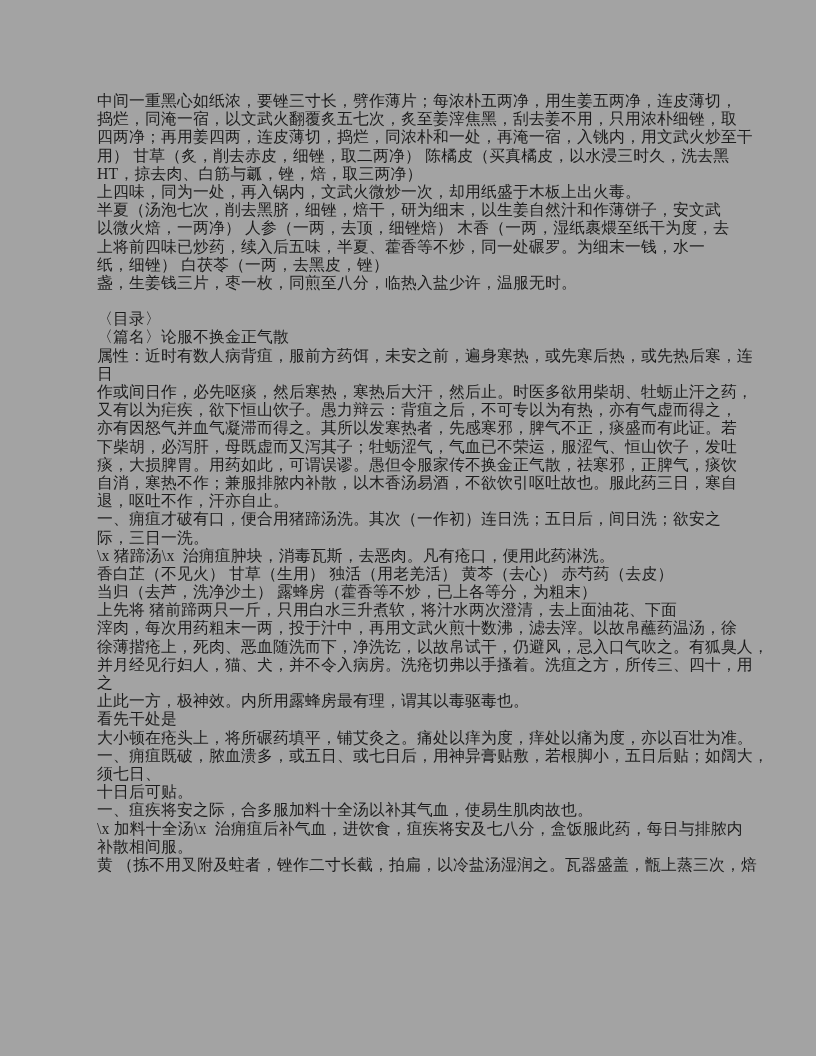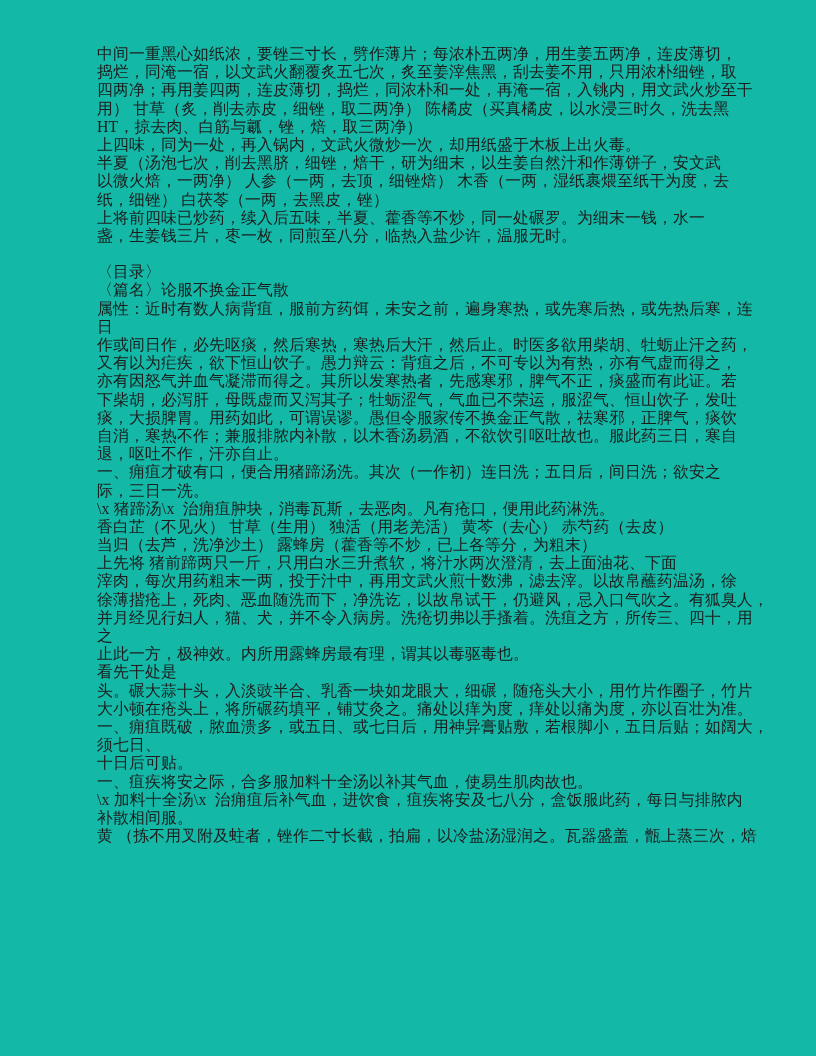--- a/index.html
+++ b/index.html
@@ -4,23 +4,23 @@
 <style>
   html, body {
     margin: 0;
     padding: 0;
     background: #ffffff;
   }
   .page {
     position: relative;
     width: 816px;
     height: 1056px;
-    background: #14b8a6;
+    background: #a3a3a3;
     box-sizing: border-box;
-    padding: 45px 40px 0 97px;
+    padding: 92px 40px 0 97px;
     overflow: hidden;
   }
   .text-body {
     font-family: "Liberation Serif", "DejaVu Serif", serif;
     font-size: 15.8px;
     line-height: 18.2px;
     color: #1c1c1c;
   }
   .line {
     height: 18.2px;
@@ -34,22 +34,22 @@
 <div class="page">
   <div class="text-body">
       <div class="line">中间一重黑心如纸浓，要锉三寸长，劈作薄片；每浓朴五两净，用生姜五两净，连皮薄切，</div>
       <div class="line">捣烂，同淹一宿，以文武火翻覆炙五七次，炙至姜滓焦黑，刮去姜不用，只用浓朴细锉，取</div>
       <div class="line">四两净；再用姜四两，连皮薄切，捣烂，同浓朴和一处，再淹一宿，入铫内，用文武火炒至干</div>
       <div class="line">用） 甘草（炙，削去赤皮，细锉，取二两净） 陈橘皮（买真橘皮，以水浸三时久，洗去黑</div>
       <div class="line">HT，掠去肉、白筋与瓤，锉，焙，取三两净）</div>
       <div class="line">上四味，同为一处，再入锅内，文武火微炒一次，却用纸盛于木板上出火毒。</div>
       <div class="line">半夏（汤泡七次，削去黑脐，细锉，焙干，研为细末，以生姜自然汁和作薄饼子，安文武</div>
       <div class="line">以微火焙，一两净） 人参（一两，去顶，细锉焙） 木香（一两，湿纸裹煨至纸干为度，去</div>
+      <div class="line">上将前四味已炒药，续入后五味，半夏、藿香等不炒，同一处碾罗。为细末一钱，水一</div>
       <div class="line">纸，细锉） 白茯苓（一两，去黑皮，锉）</div>
-      <div class="line">上将前四味已炒药，续入后五味，半夏、藿香等不炒，同一处碾罗。为细末一钱，水一</div>
       <div class="line">盏，生姜钱三片，枣一枚，同煎至八分，临热入盐少许，温服无时。</div>
       <div class="line">&nbsp;</div>
       <div class="line">〈目录〉</div>
       <div class="line">〈篇名〉论服不换金正气散</div>
       <div class="line">属性：近时有数人病背疽，服前方药饵，未安之前，遍身寒热，或先寒后热，或先热后寒，连</div>
       <div class="line">日</div>
       <div class="line">作或间日作，必先呕痰，然后寒热，寒热后大汗，然后止。时医多欲用柴胡、牡蛎止汗之药，</div>
       <div class="line">又有以为疟疾，欲下恒山饮子。愚力辩云：背疽之后，不可专以为有热，亦有气虚而得之，</div>
       <div class="line">亦有因怒气并血气凝滞而得之。其所以发寒热者，先感寒邪，脾气不正，痰盛而有此证。若</div>
       <div class="line">下柴胡，必泻肝，母既虚而又泻其子；牡蛎涩气，气血已不荣运，服涩气、恒山饮子，发吐</div>
@@ -61,21 +61,20 @@
       <div class="line">\x 猪蹄汤\x  治痈疽肿块，消毒瓦斯，去恶肉。凡有疮口，便用此药淋洗。</div>
       <div class="line">香白芷（不见火） 甘草（生用） 独活（用老羌活） 黄芩（去心） 赤芍药（去皮）</div>
       <div class="line">当归（去芦，洗净沙土） 露蜂房（藿香等不炒，已上各等分，为粗末）</div>
       <div class="line">上先将 猪前蹄两只一斤，只用白水三升煮软，将汁水两次澄清，去上面油花、下面</div>
       <div class="line">滓肉，每次用药粗末一两，投于汁中，再用文武火煎十数沸，滤去滓。以故帛蘸药温汤，徐</div>
       <div class="line">徐薄揩疮上，死肉、恶血随洗而下，净洗讫，以故帛试干，仍避风，忌入口气吹之。有狐臭人，</div>
       <div class="line">并月经见行妇人，猫、犬，并不令入病房。洗疮切弗以手搔着。洗疽之方，所传三、四十，用</div>
       <div class="line">之</div>
       <div class="line">止此一方，极神效。内所用露蜂房最有理，谓其以毒驱毒也。</div>
       <div class="line">看先干处是</div>
-      <div class="line">头。碾大蒜十头，入淡豉半合、乳香一块如龙眼大，细碾，随疮头大小，用竹片作圈子，竹片</div>
       <div class="line">大小顿在疮头上，将所碾药填平，铺艾灸之。痛处以痒为度，痒处以痛为度，亦以百壮为准。</div>
       <div class="line">一、痈疽既破，脓血溃多，或五日、或七日后，用神异膏贴敷，若根脚小，五日后贴；如阔大，</div>
       <div class="line">须七日、</div>
       <div class="line">十日后可贴。</div>
       <div class="line">一、疽疾将安之际，合多服加料十全汤以补其气血，使易生肌肉故也。</div>
       <div class="line">\x 加料十全汤\x  治痈疽后补气血，进饮食，疽疾将安及七八分，盒饭服此药，每日与排脓内</div>
       <div class="line">补散相间服。</div>
       <div class="line">黄 （拣不用叉附及蛀者，锉作二寸长截，拍扁，以冷盐汤湿润之。瓦器盛盖，甑上蒸三次，焙</div>
     </div>
 </div>

